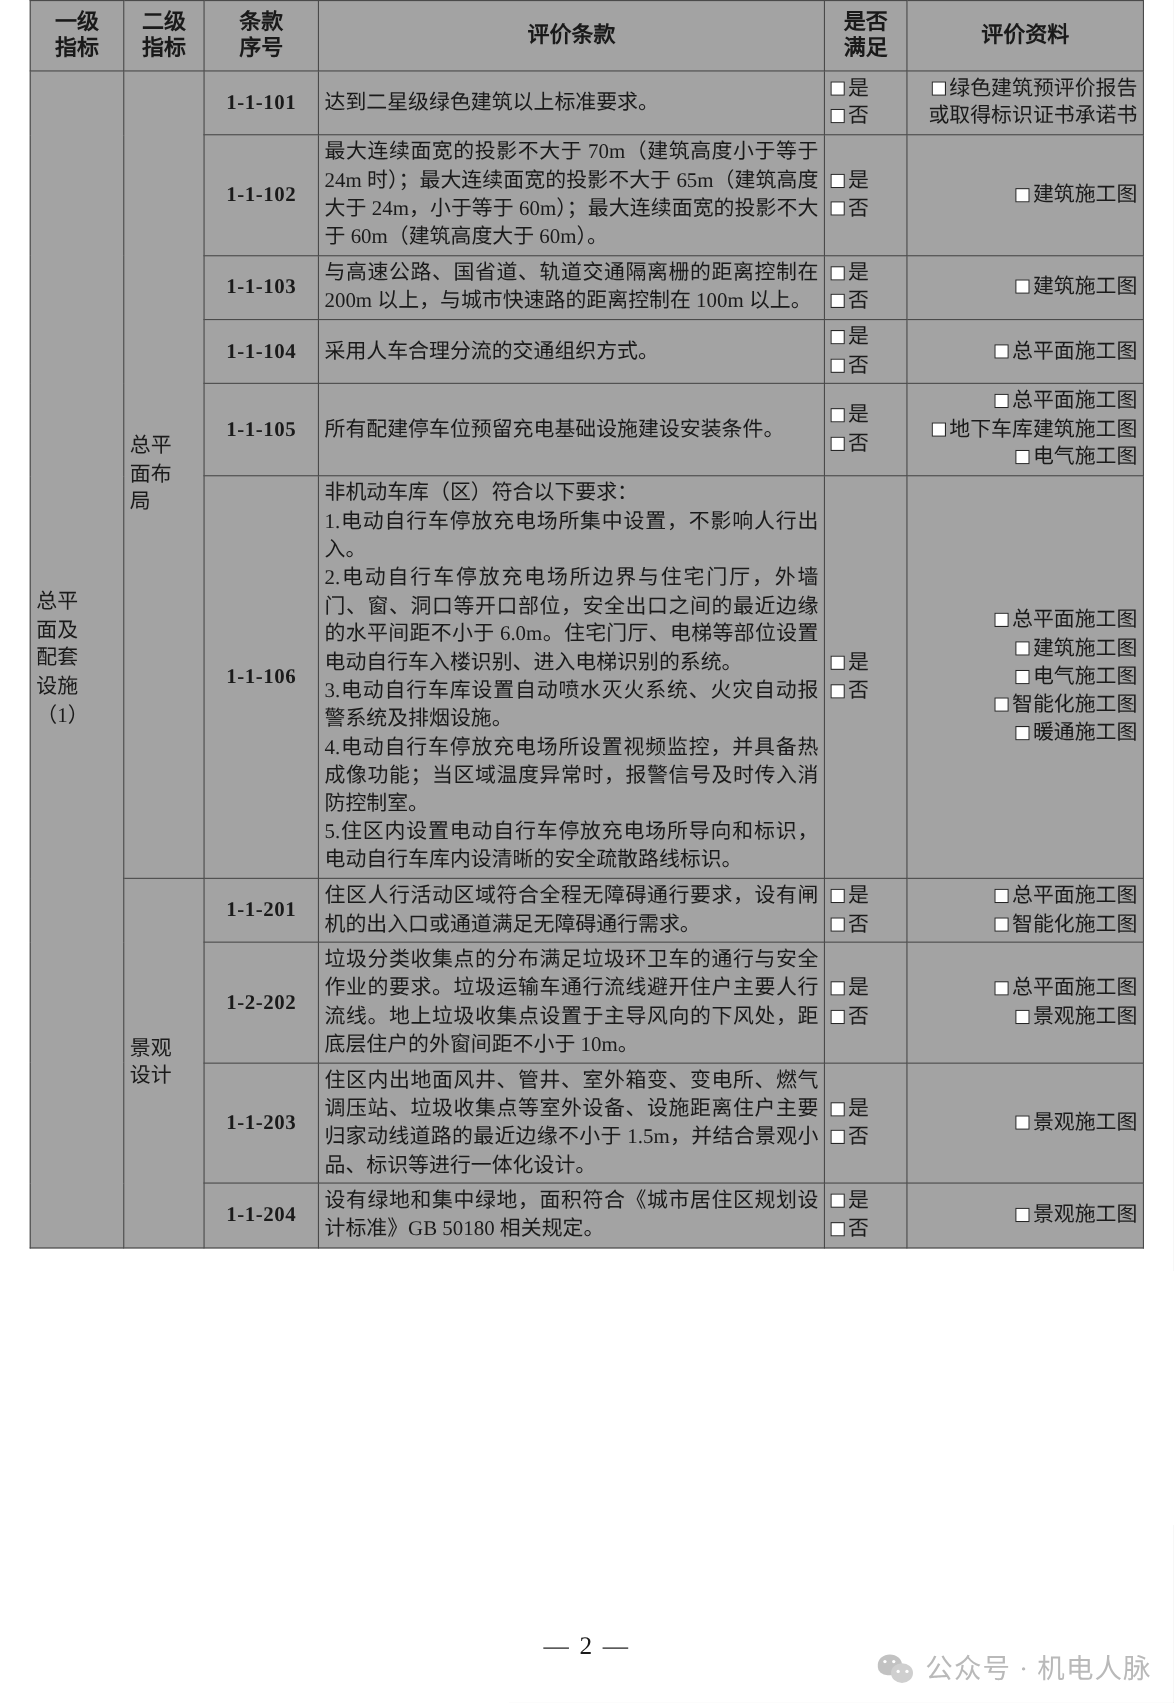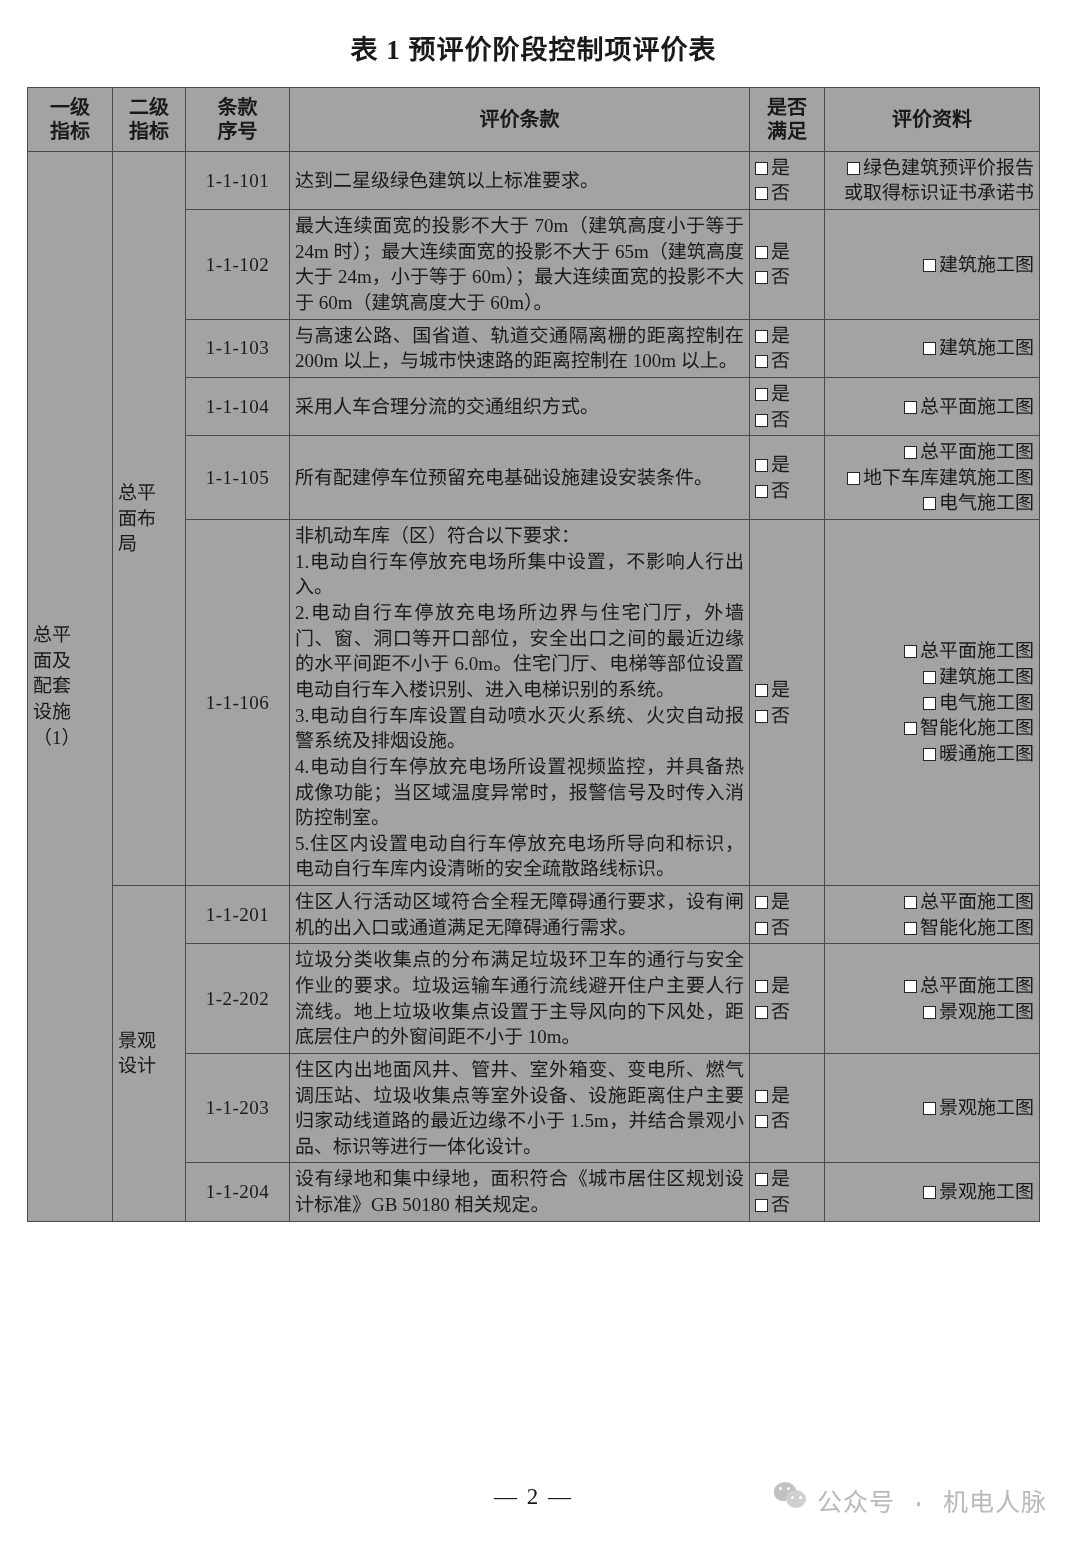--- a/index.html
+++ b/index.html
@@ -65,20 +65,21 @@
     text-align: left;
     font-size: 20px;
     line-height: 1.45;
     letter-spacing: 0px;
   }
   td.clause-no {
     text-align: center;
     font-size: 20px;
     white-space: nowrap;
     letter-spacing: 0.5px;
+    font-weight: bold;
   }
   td.clause-text {
     text-align: justify;
     text-justify: inter-ideograph;
     font-size: 20px;
     line-height: 1.45;
     padding: 6px 7px;
     margin-left: 44px;
   }
   td.clause-text .ln {
@@ -122,28 +123,28 @@
     top: 12px;
     width: 1067px;
     text-align: center;
     font-size: 23px;
     color: #1a1a1a;
     letter-spacing: 2px;
   }
   .watermark {
     position: absolute;
     right: 20px;
-    top: 10px;
+    top: 24px;
     display: flex;
-    align-items: flex-start;
+    align-items: flex-end;
     gap: 9px;
     color: #b9b9b9;
     font-size: 25px;
     letter-spacing: 1px;
-    font-family: Liberation Mono, monospace;
+    font-family: Liberation Serif, serif;
   }
   .wechat-icon {
     display: inline-block;
     width: 34px;
     height: 28px;
     position: relative;
   }
   .wechat-icon .b1 {
     position: absolute;
     left: 0; top: 0;
@@ -163,21 +164,20 @@
     width: 3px; height: 3px;
     background: #ffffff;
     border-radius: 50%;
   }
 </style>
 </head>
 <body>
 
 <div class="page">
 
-  <div class="doc-title">表 1  预评价阶段控制项评价表</div>
 
   <table class="eval-table">
     <colgroup>
       <col class="c-l1">
         <col class="c-l2">
         <col class="c-no">
       <col class="c-clause">
         <col class="c-meet">
         <col class="c-doc">
     </colgroup>

